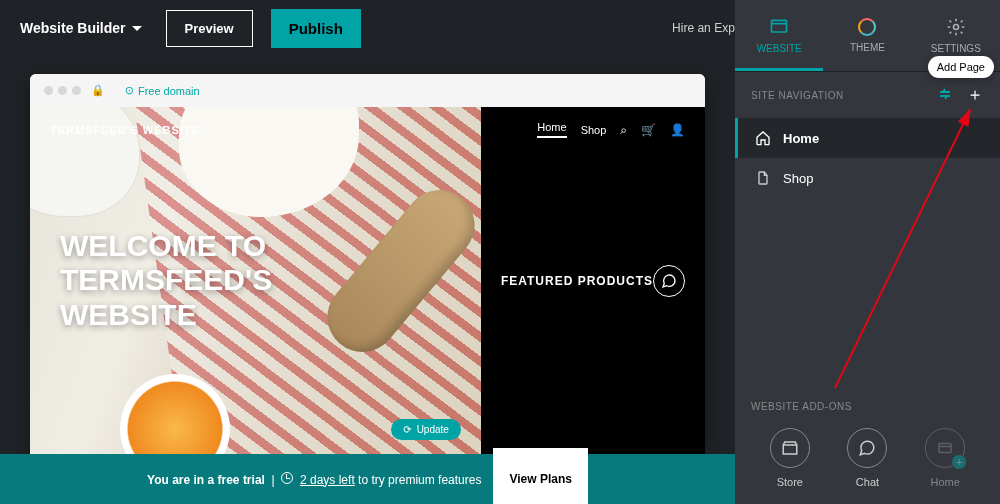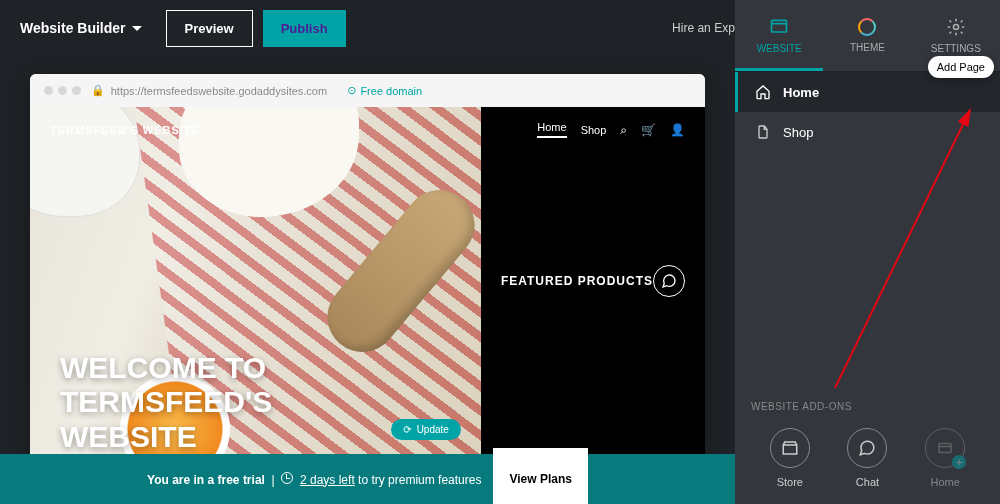--- a/index.html
+++ b/index.html
@@ -1,21 +1,21 @@
 <!DOCTYPE html>
 <html><head>
 <meta charset="utf-8">
 <style>
 *{box-sizing:border-box;margin:0;padding:0;}
 body{font-family:Arial,Helvetica,sans-serif;background:#1f2226;width:1000px;height:504px;overflow:hidden;position:relative;color:#fff;}
 .topbar{height:56px;background:#1f2226;display:flex;align-items:center;padding:0 20px;position:relative;}
 .brand{font-size:14px;font-weight:bold;display:flex;align-items:center;gap:6px;}
 .chev{width:0;height:0;border-left:5px solid transparent;border-right:5px solid transparent;border-top:5px solid #fff;display:inline-block;}
 .btn-outline{border:1.5px solid #fff;background:transparent;color:#fff;padding:10px 18px;font-size:13px;font-weight:bold;margin-left:24px;cursor:pointer;}
-.btn-teal{background:#00a4a6;border:none;color:#4c1d95;padding:11px 18px;font-size:13px;font-weight:bold;margin-left:10px;cursor:pointer;}
+.btn-teal{background:#00a4a6;border:none;color:#000000;padding:11px 18px;font-size:15px;font-weight:bold;margin-left:18px;cursor:pointer;}
 .top-links{margin-left:auto;display:flex;align-items:center;gap:14px;font-size:12px;color:#d0d0d0;}
 .tl{cursor:pointer;}
 .sep{color:#666;}
 .nextsteps{border:1px solid #666;padding:8px 14px;display:flex;align-items:center;gap:6px;font-size:12px;font-weight:bold;cursor:pointer;margin-left:10px;}
 .ns-icon{width:14px;height:14px;display:inline-block;}
 .ns-icon svg{width:100%;height:100%;}
 .right-panel{position:absolute;top:0;right:0;width:265px;height:100%;background:#33373d;display:flex;flex-direction:column;}
 .rtabs{display:flex;height:72px;align-items:center;justify-content:space-around;border-bottom:1px solid #1f2226;background:#33373d;position:relative;}
 .rtab{display:flex;flex-direction:column;align-items:center;gap:6px;font-size:10px;color:#aaa;cursor:pointer;flex:1;}
 .rtab.active{color:#00a4a6;}
@@ -46,21 +46,21 @@
 .url-text{font-size:11px;color:#888;display:flex;align-items:center;gap:6px;}
 .lock{font-size:11px;}
 .fd{color:#00a4a6;margin-left:10px;display:flex;align-items:center;gap:4px;font-size:11px;}
 .site{flex:1;display:flex;flex-direction:row;position:relative;}
 .site-hdr{position:absolute;top:0;left:0;right:0;z-index:2;display:flex;align-items:center;justify-content:space-between;padding:14px 20px;color:#fff;font-size:11px;}
 .site-title{font-weight:bold;letter-spacing:1px;}
 .site-nav{display:flex;align-items:center;gap:14px;}
 .sn-link{font-size:11px;}
 .sn-link.uline{border-bottom:2px solid #fff;padding-bottom:3px;}
 .sn-ic{font-size:12px;}
-.hero{flex:1;background:linear-gradient(110deg,#e8e4dc 0%,#f0ede5 30%,#e0d8c8 50%,#d4c8b0 70%,#c8b898 100%);position:relative;display:flex;flex-direction:column;justify-content:flex-end;padding:0 30px;overflow:hidden;}
+.hero{flex:1;background:linear-gradient(110deg,#e8e4dc 0%,#f0ede5 30%,#e0d8c8 50%,#d4c8b0 70%,#c8b898 100%);position:relative;display:flex;flex-direction:column;justify-content:center;padding:0 30px;overflow:hidden;}
 .hero::before{content:"";position:absolute;left:40%;top:0;bottom:0;width:55%;background:repeating-linear-gradient(45deg,#c8383a 0,#c8383a 6px,#f0ede5 6px,#f0ede5 14px);opacity:0.5;transform:rotate(-8deg) scale(1.4);}
 .hero::after{content:"";position:absolute;right:10%;top:20%;width:70px;height:190px;background:linear-gradient(180deg,#c9a877,#a8875a);border-radius:35px;transform:rotate(40deg);box-shadow:inset -6px 0 10px rgba(0,0,0,0.2);}
 .whitejar{position:absolute;left:-30px;top:-20px;width:140px;height:130px;background:#f5f5f2;border-radius:50% 50% 45% 45%;border:1px solid #e0e0dc;z-index:1;}
 .egg{position:absolute;left:90px;bottom:-30px;width:110px;height:110px;background:radial-gradient(circle at 50% 50%,#f9b949 0%,#f08a1f 60%,#fff 62%,#fff 100%);border-radius:50%;z-index:1;}
 .dough{position:absolute;left:33%;top:-40px;width:180px;height:150px;background:#faf8f2;border-radius:50% 40% 60% 50%;z-index:1;}
 .hero-text{position:relative;z-index:3;color:#fff;font-weight:900;font-size:30px;line-height:1.15;text-shadow:0 2px 6px rgba(0,0,0,0.35);}
 .update-pill{position:absolute;right:20px;bottom:14px;background:#00a4a6;color:#fff;padding:5px 12px;border-radius:14px;font-size:10px;display:flex;align-items:center;gap:5px;z-index:4;cursor:pointer;}
 .featured{background:#000;color:#fff;padding:18px 20px;font-size:12px;font-weight:bold;letter-spacing:1px;display:flex;align-items:center;justify-content:space-between;}
 .chat-circ{width:32px;height:32px;border:1.5px solid #fff;border-radius:50%;display:flex;align-items:center;justify-content:center;}
 .chat-circ svg{width:16px;height:16px;}
@@ -116,20 +116,31 @@
           <circle cx="12" cy="12" r="3"></circle>
           <path d="M12 2v3M12 19v3M4.2 4.2l2.1 2.1M17.7 17.7l2.1 2.1M2 12h3M19 12h3M4.2 19.8l2.1-2.1M17.7 6.3l2.1-2.1"></path>
         </svg>
       <span>SETTINGS</span>
     </div>
     <div class="rtab-ind"></div>
   </div>
 
   <div class="tooltip">Add Page</div>
 
+  <div class="snav-hdr">
+    <span>SITE NAVIGATION</span>
+    <div class="snav-icons">
+      <span style="color:#00a4a6;">
+        <svg width="16" height="16" viewBox="0 0 16 16" stroke="currentColor" stroke-width="1.8" fill="none">
+            <path d="M3 6h10M3 10h10M8 3l-2 3M8 13l2-3"></path>
+          </svg>
+      </span>
+      <span style="color:#fff;font-size:17px;line-height:1;">＋</span>
+    </div>
+  </div>
 
   <div class="pages">
     <div class="page-item active">
       <svg viewBox="0 0 24 24" fill="none" stroke="#fff" stroke-width="2">
           <path d="M3 11l9-8 9 8v10a1 1 0 01-1 1h-5v-7h-6v7H4a1 1 0 01-1-1V11z"></path>
         </svg>
       <span>Home</span>
     </div>
     <div class="page-item">
       <svg viewBox="0 0 24 24" fill="none" stroke="#ccc" stroke-width="2">
@@ -176,21 +187,20 @@
 <div class="main">
   <div class="browser">
     <div class="bbar">
       <div class="dots">
         <div class="dot"></div>
           <div class="dot"></div>
           <div class="dot"></div>
       </div>
       <div class="url-text">
         <span class="lock">🔒</span>
-        <span>https://termsfeedswebsite.godaddysites.com</span>
       </div>
       <div class="fd">
         <span>⊙</span>
         <span>Free domain</span>
       </div>
     </div>
     <div class="site">
       <div class="site-hdr">
         <div class="site-title">TERMSFEED'S WEBSITE</div>
         <div class="site-nav">

